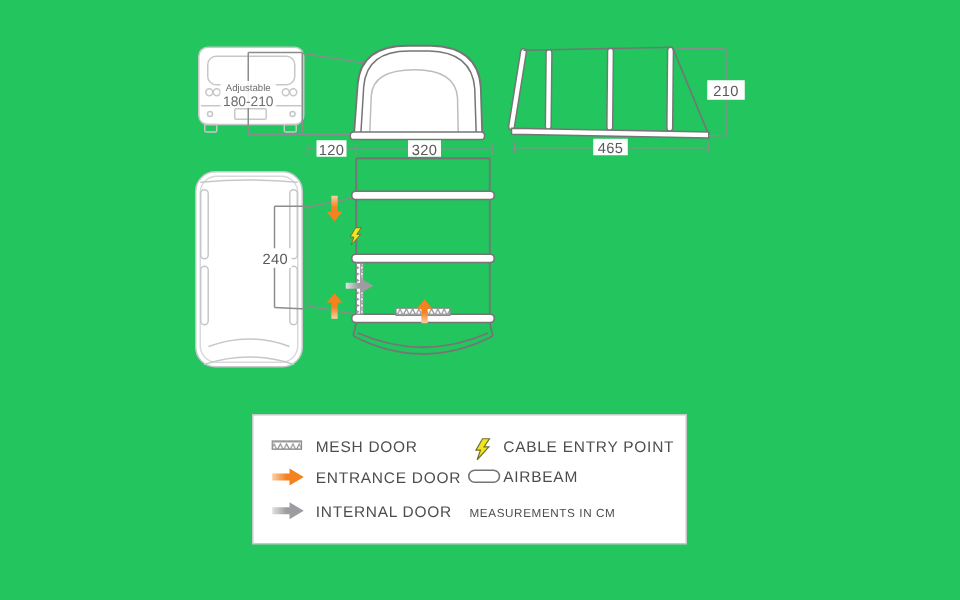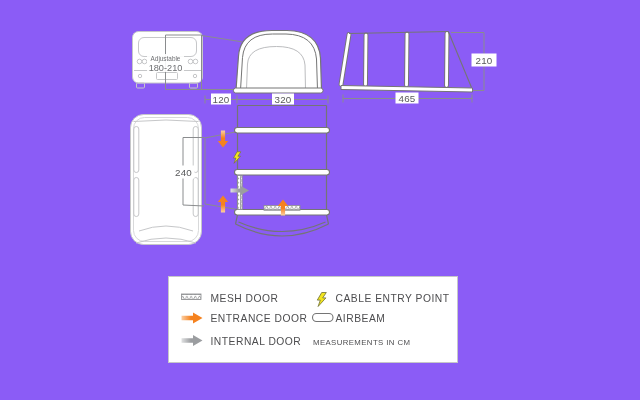--- a/index.html
+++ b/index.html
@@ -1,16 +1,16 @@
 <!DOCTYPE html>
 <html><head>
 <meta charset="utf-8">
 <style>
   html,body{margin:0;padding:0;background:#fff;}
-  .stage{position:relative;width:640px;height:400px;background:#8b5cf6;overflow:hidden;
+  .stage{position:relative;width:640px;height:400px;background:#22c55e;overflow:hidden;
          font-family:"Liberation Sans", sans-serif;}
   svg text{font-family:"Liberation Sans", sans-serif;}
   .dim-text{fill:#58595b;font-size:9.8px;letter-spacing:.2px;}
   .legend-text{fill:#4d4d4f;font-size:10.3px;letter-spacing:.5px;}
   .note-text{fill:#4d4d4f;font-size:7.8px;letter-spacing:.4px;}
   .adj-small{fill:#6d6e71;font-size:6.4px;}
   .adj-big{fill:#6d6e71;font-size:9.2px;}
 </style>
 </head>
 <body>

